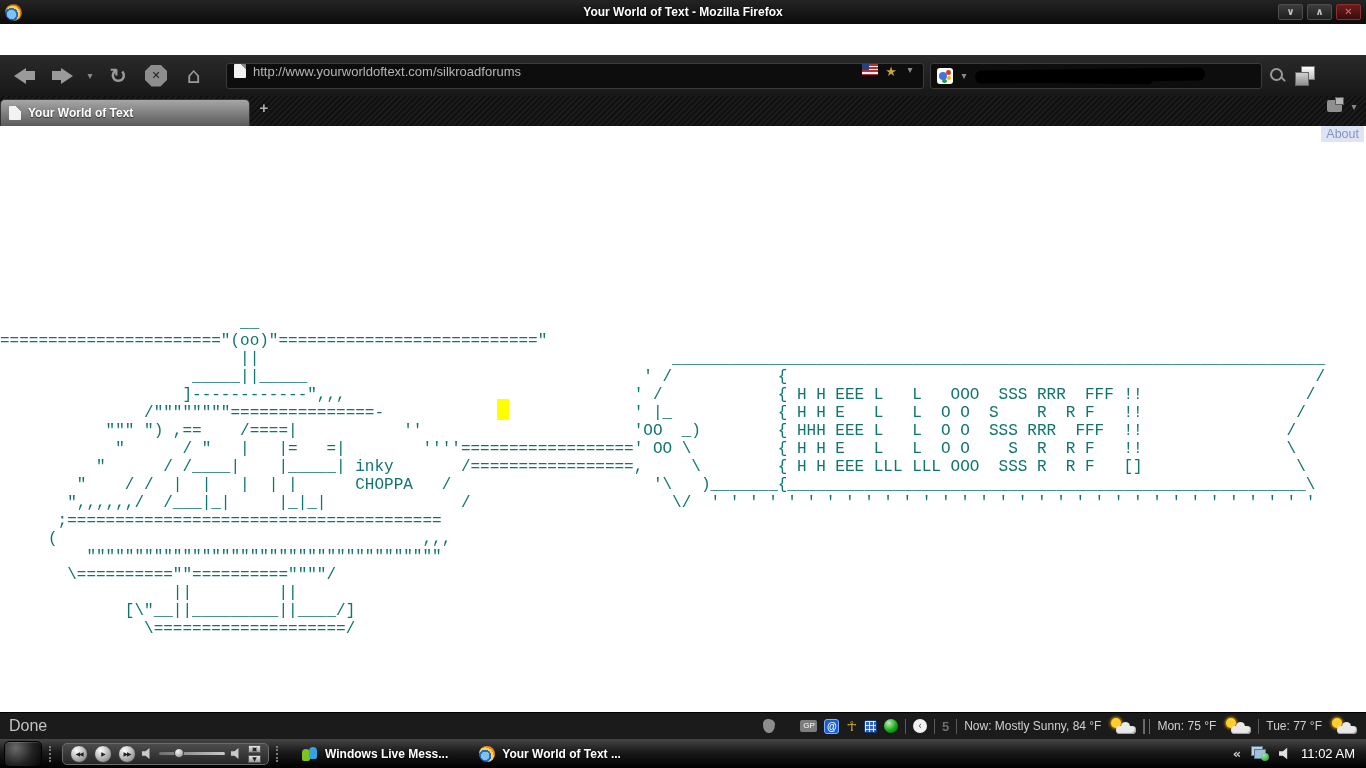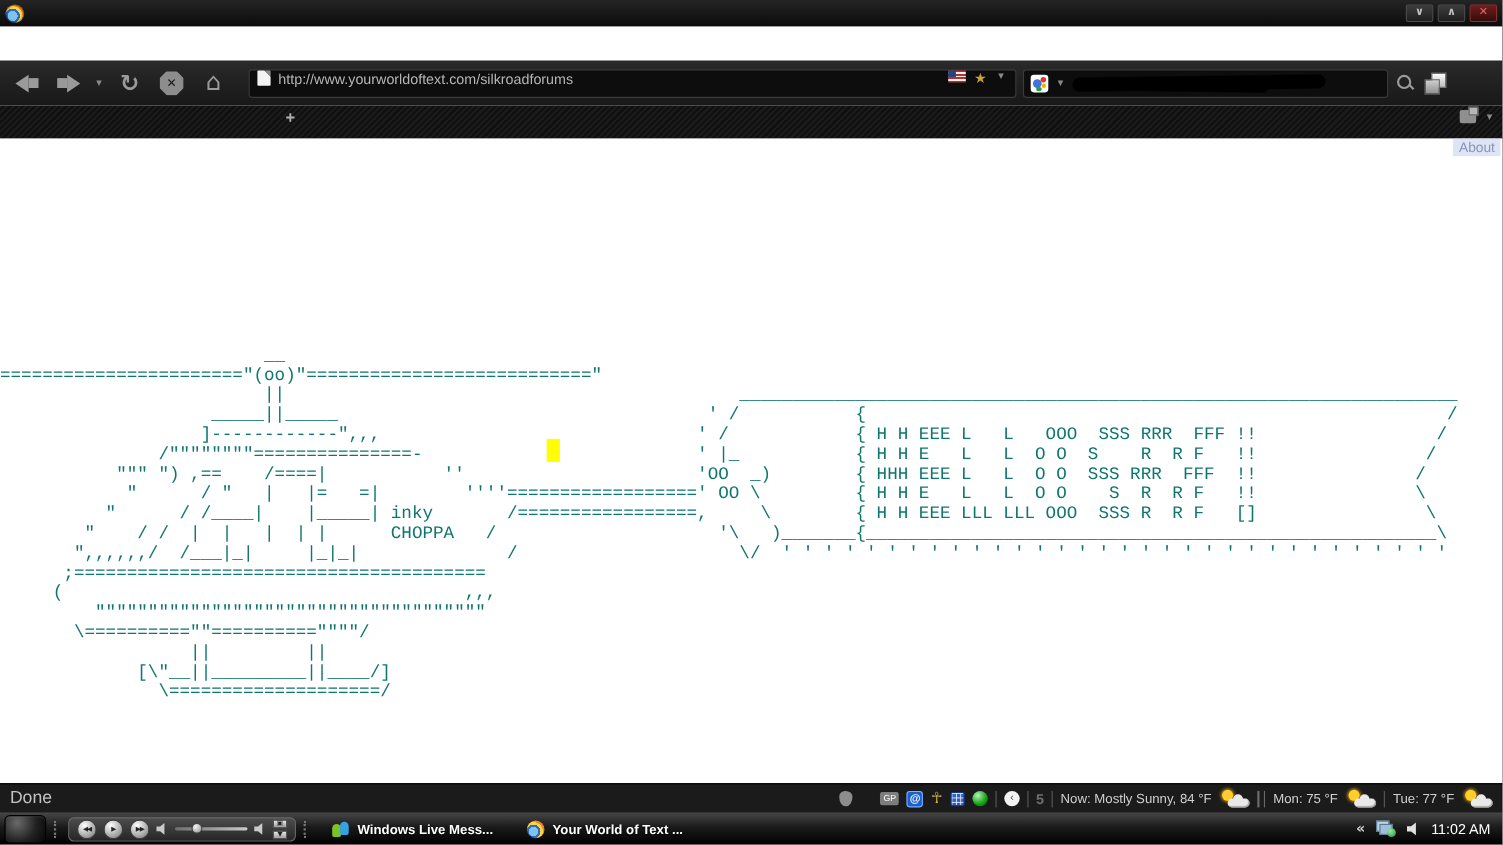--- a/index.html
+++ b/index.html
@@ -159,20 +159,21 @@
            clip-path:polygon(0 32%,32% 32%,68% 5%,68% 95%,32% 68%,0 68%);}
   .clocktext{color:#fff;font-size:13px;}
 </style>
 </head>
 <body>
 
 <div class="screen">
 
   <div class="titlebar">
     <div class="fx-logo"></div>
+    <div class="title">Your World of Text - Mozilla Firefox</div>
     <div class="winbtns">
       <div class="wbtn">∨</div>
       <div class="wbtn">∧</div>
       <div class="wbtn close">✕</div>
     </div>
   </div>
 
 
   <div class="navbar">
     <div class="navbtn">
@@ -215,20 +216,24 @@
       </div>
       <span class="ddchev glyph">▾</span>
       <div class="scribble"></div>
     </div>
 
     <div class="magnify"></div>
     <div class="panels"></div>
   </div>
 
   <div class="tabbar">
+    <div class="tab">
+      <div class="pageicon"></div>
+      <span class="tab-label">Your World of Text</span>
+    </div>
     <div class="newtab">+</div>
     <div class="tabbar-right">
       <div class="tabsicon"></div>
       <span class="ddchev glyph">▾</span>
     </div>
   </div>
 
   <div class="content">
     <div class="about">About</div>
     <pre class="art">                         __

